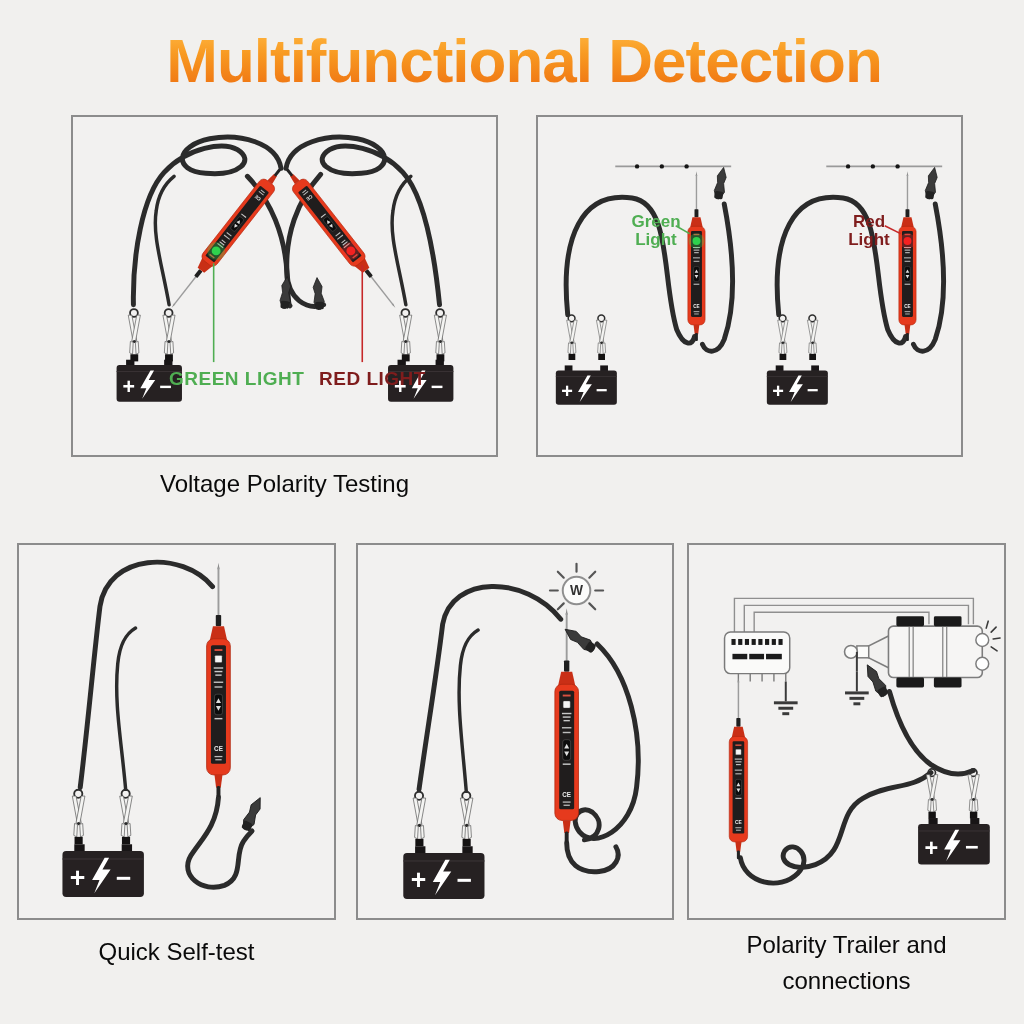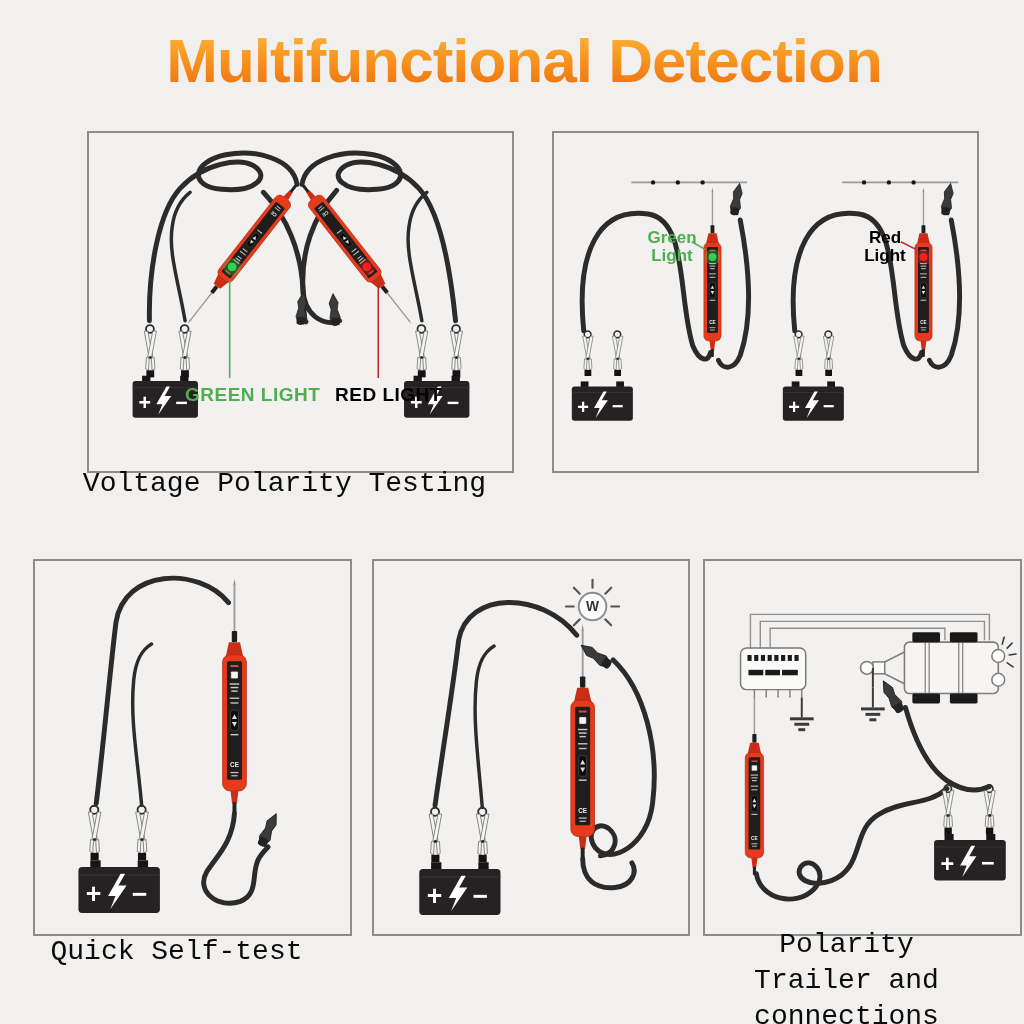--- a/index.html
+++ b/index.html
@@ -2,39 +2,39 @@
 <html><head>
 <meta charset="utf-8">
 <style>
   html,body{margin:0;padding:0;background:#e4e3e1;}
   .page{position:relative;width:1024px;height:1024px;background:#F1F0EE;overflow:hidden;
         font-family:"Liberation Sans",sans-serif;}
   .title{position:absolute;top:12px;left:0;width:100%;margin:12px;text-align:center;
          font-size:62px;line-height:74px;font-weight:800;letter-spacing:-1px;
          background:linear-gradient(180deg,#FFB843 6%,#F89A22 40%,#EE7010 92%);
          -webkit-background-clip:text;background-clip:text;color:transparent;}
-  .panel{position:absolute;background:#F2F1F0;border:2px solid #8C8C8C;margin:16px;}
+  .panel{position:absolute;background:#F2F1F0;border:2px solid #8C8C8C;margin:0;}
   .p-tl{left:71px;top:115px;width:423px;height:338px;}
   .p-tr{left:536px;top:115px;width:423px;height:338px;}
   .p-bl{left:17px;top:543px;width:315px;height:373px;}
   .p-bm{left:356px;top:543px;width:314px;height:373px;}
   .p-br{left:687px;top:543px;width:315px;height:373px;}
   svg.art{display:block;width:100%;height:100%;}
-  .caption{position:absolute;font-size:28px;line-height:36px;color:#0a0a0a;text-align:center;font-family:Liberation Mono, monospace;}
+  .caption{position:absolute;font-size:24px;line-height:36px;color:#0a0a0a;text-align:center;}
   .c1{left:71px;top:466px;width:427px;}
   .c2{left:536px;top:466px;width:427px;}
   .c3{left:17px;top:934px;width:319px;}
   .c4{left:356px;top:927px;width:318px;}
   .c5{left:687px;top:927px;width:319px;}
   .c4 .inner,.c5 .inner{display:inline-block;}
   .c4 .inner{width:300px;}
   .c5 .inner{width:250px;}
   .lbl{position:absolute;font-weight:bold;}
   .lbl-green{color:#4FAE52;}
-  .lbl-red{color:#000000;}
+  .lbl-red{color:#7f1d1d;}
   .lbl1{font-size:19px;letter-spacing:0.5px;white-space:nowrap;}
   .lbl1-green{left:96px;top:251px;width:124px;text-align:center;}
   .lbl1-red{left:246px;top:251px;width:96px;text-align:center;}
   .lbl2{font-size:17px;line-height:18px;width:64px;text-align:center;}
   .lbl2-green{left:86px;top:96px;}
   .lbl2-red{left:299px;top:96px;}
   svg text{font-family:"Liberation Sans",sans-serif;}
   .bat-sign{font-size:36px;font-weight:bold;fill:#ffffff;}
   .ce{font-size:8px;font-weight:bold;fill:#ececec;text-anchor:middle;}
   .wlabel{font-size:14px;font-weight:bold;fill:#333;text-anchor:middle;}

